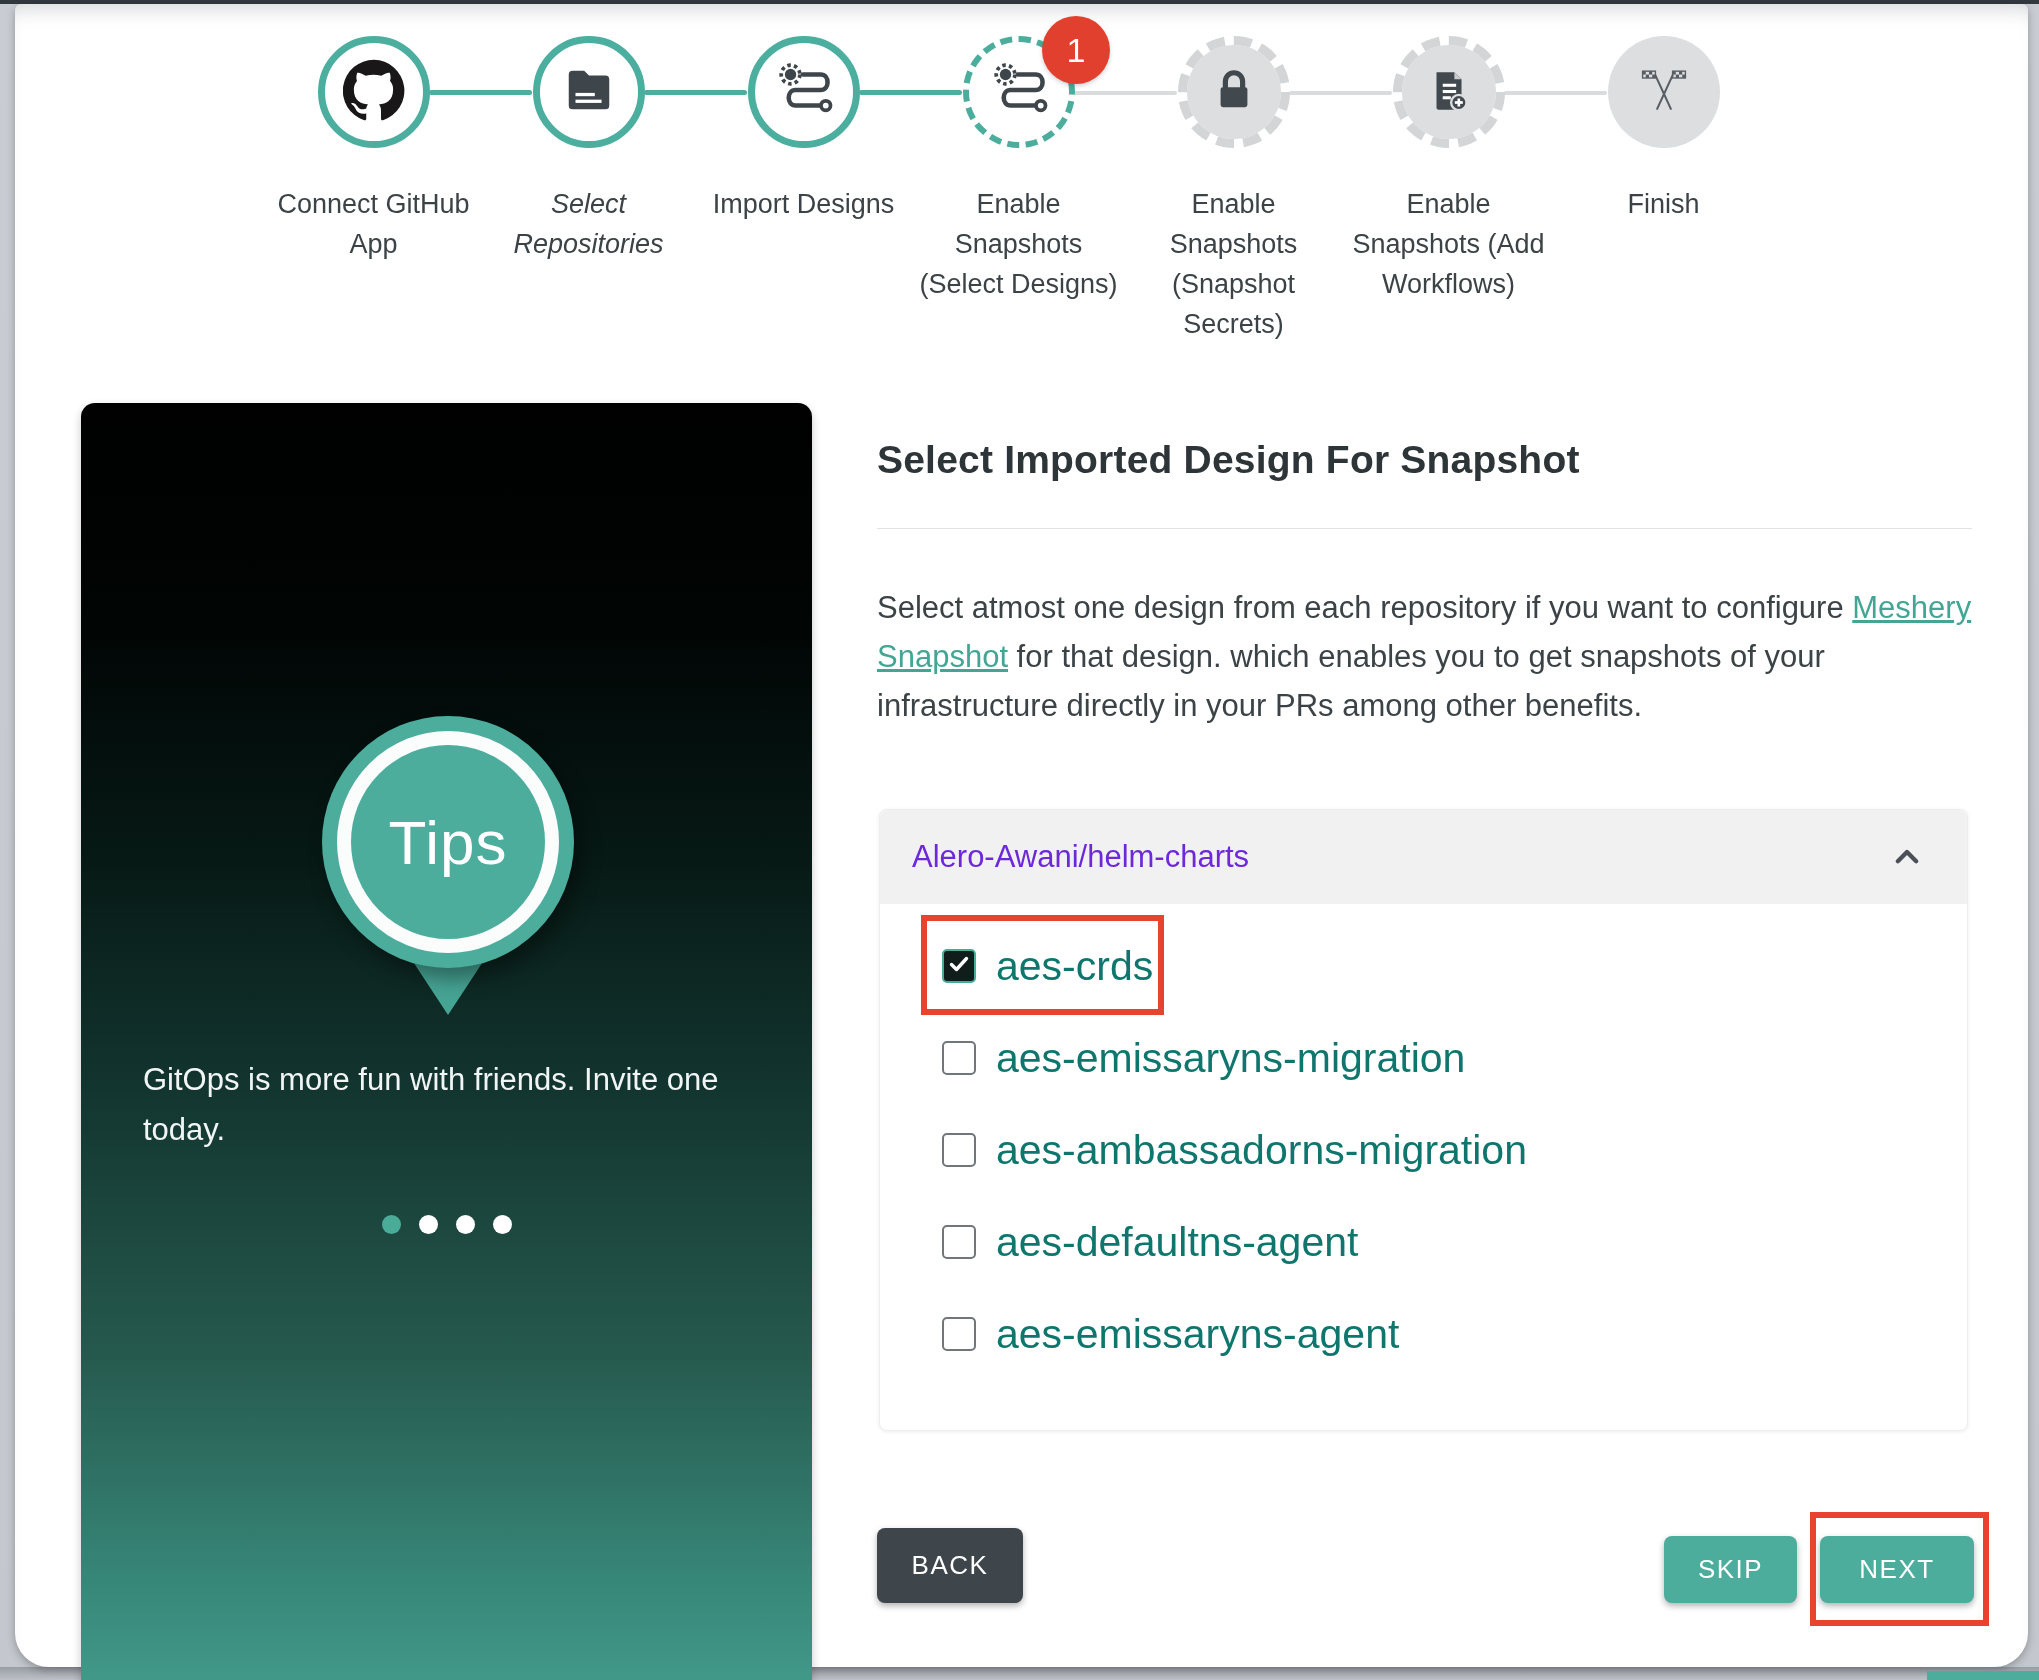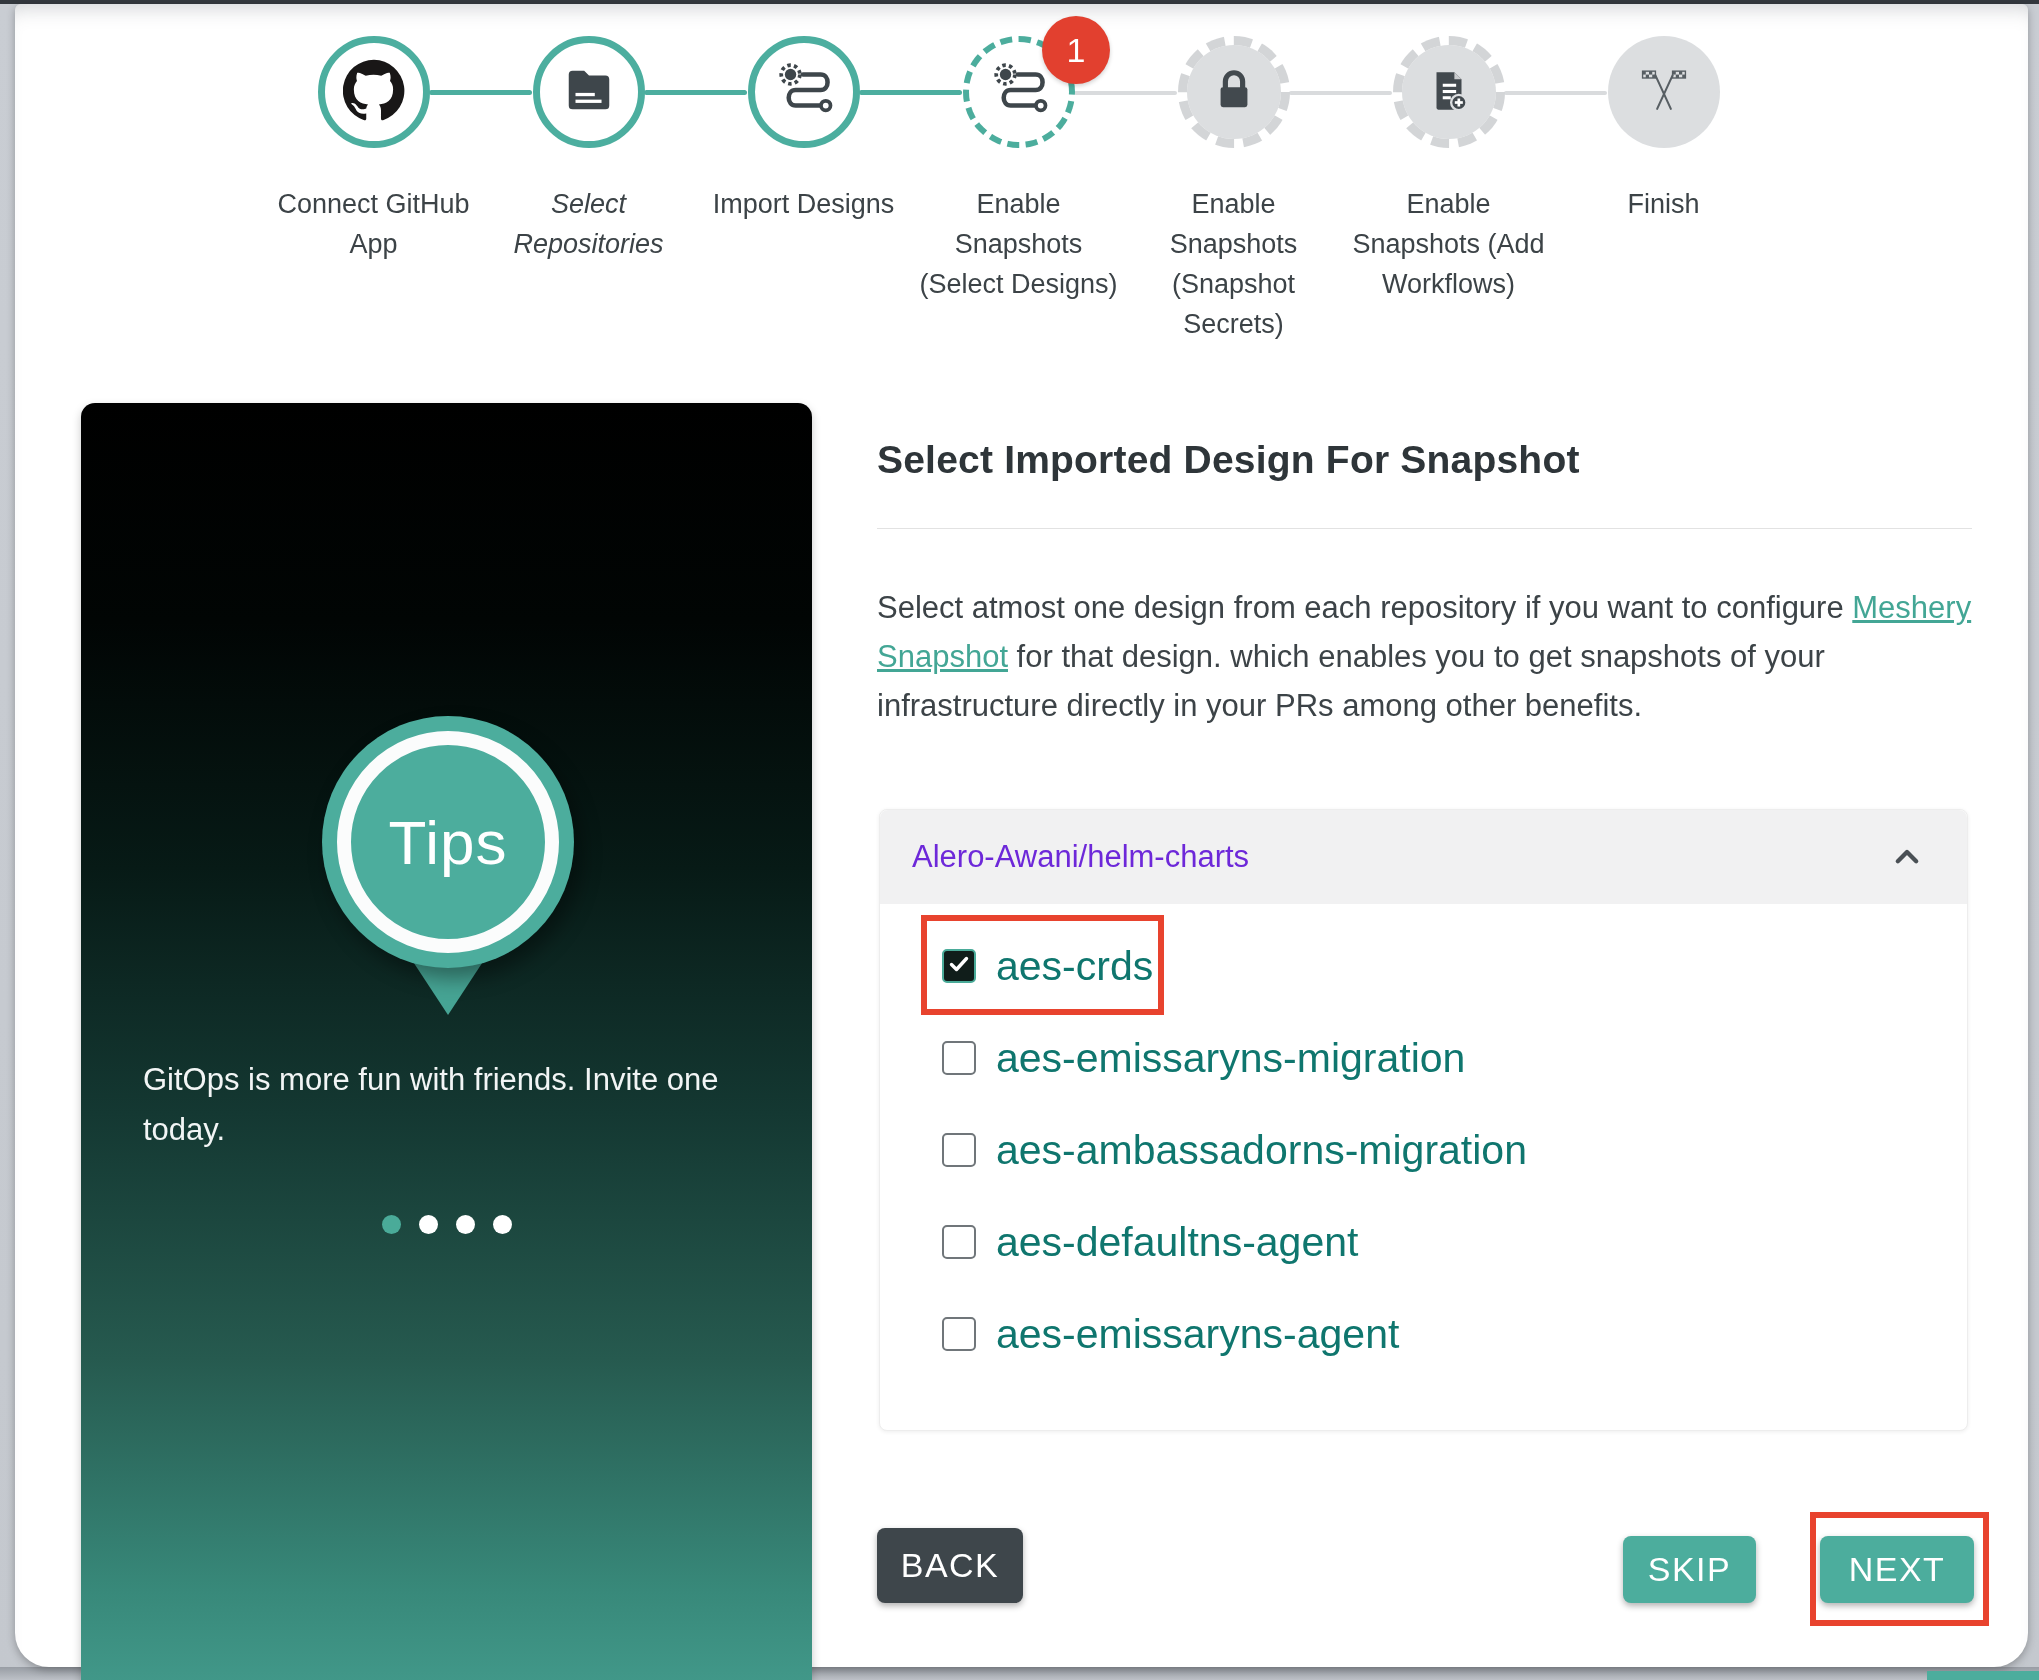--- a/index.html
+++ b/index.html
@@ -95,24 +95,24 @@
     display:flex;align-items:center;justify-content:center;
   }
   .checkbox.checked{background:#101D1A;border:2px solid #4AAB99;}
   .row-label{margin-left:20px;font-size:41px;color:#0f766e;}
 
   .red-box{border:6px solid #E8432E;z-index:6;pointer-events:none;}
   .red-box1{left:921px;top:915px;width:243px;height:100px;}
   .red-box2{left:1810px;top:1512px;width:179px;height:114px;}
 
   .btn{display:flex;align-items:center;justify-content:center;border-radius:8px;
-    color:#ffffff;font-size:34px;letter-spacing:1.5px;cursor:pointer;
+    color:#ffffff;font-size:26px;letter-spacing:1.5px;cursor:pointer;
     box-shadow:0 3px 6px rgba(0,0,0,.3);}
   .btn-back{left:877px;top:1528px;width:146px;height:75px;background:#3E464B;}
-  .btn-skip{left:1623px;top:1536px;width:133px;height:67px;background:#4CAD9D;}
+  .btn-skip{left:1664px;top:1536px;width:133px;height:67px;background:#4CAD9D;}
   .btn-next{left:1820px;top:1536px;width:154px;height:67px;background:#4CAD9D;}
 </style>
 </head>
 <body>
 
 <div class="screen">
 
   <div class="abs top-edge"></div>
   <div class="abs bottom-band"></div>
   <div class="abs card"></div>

